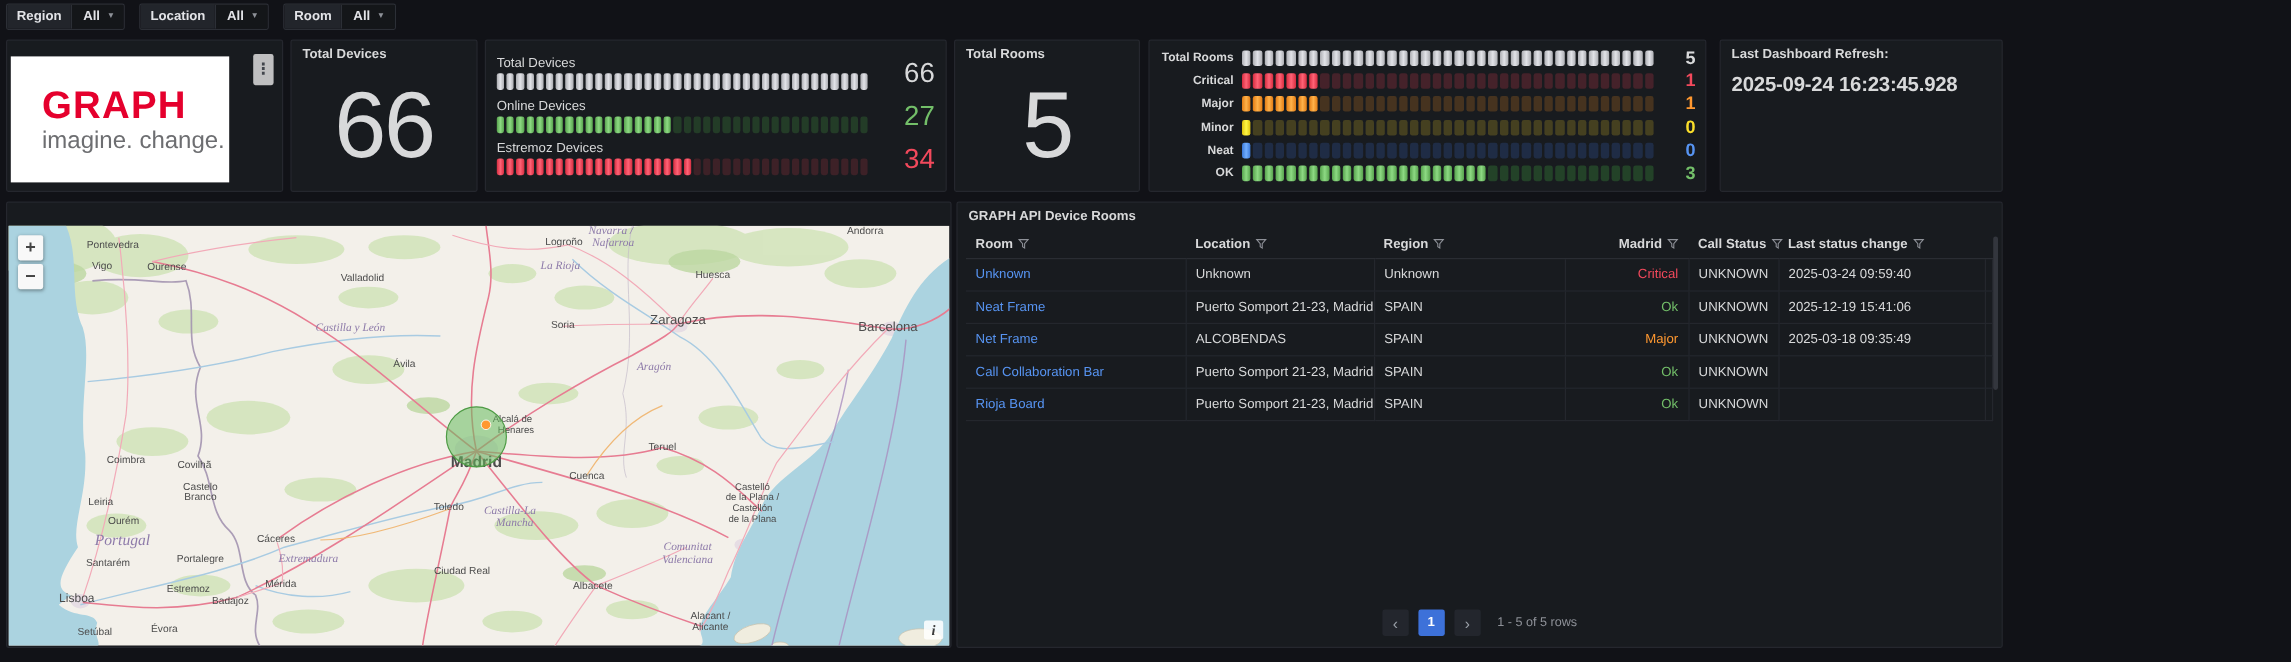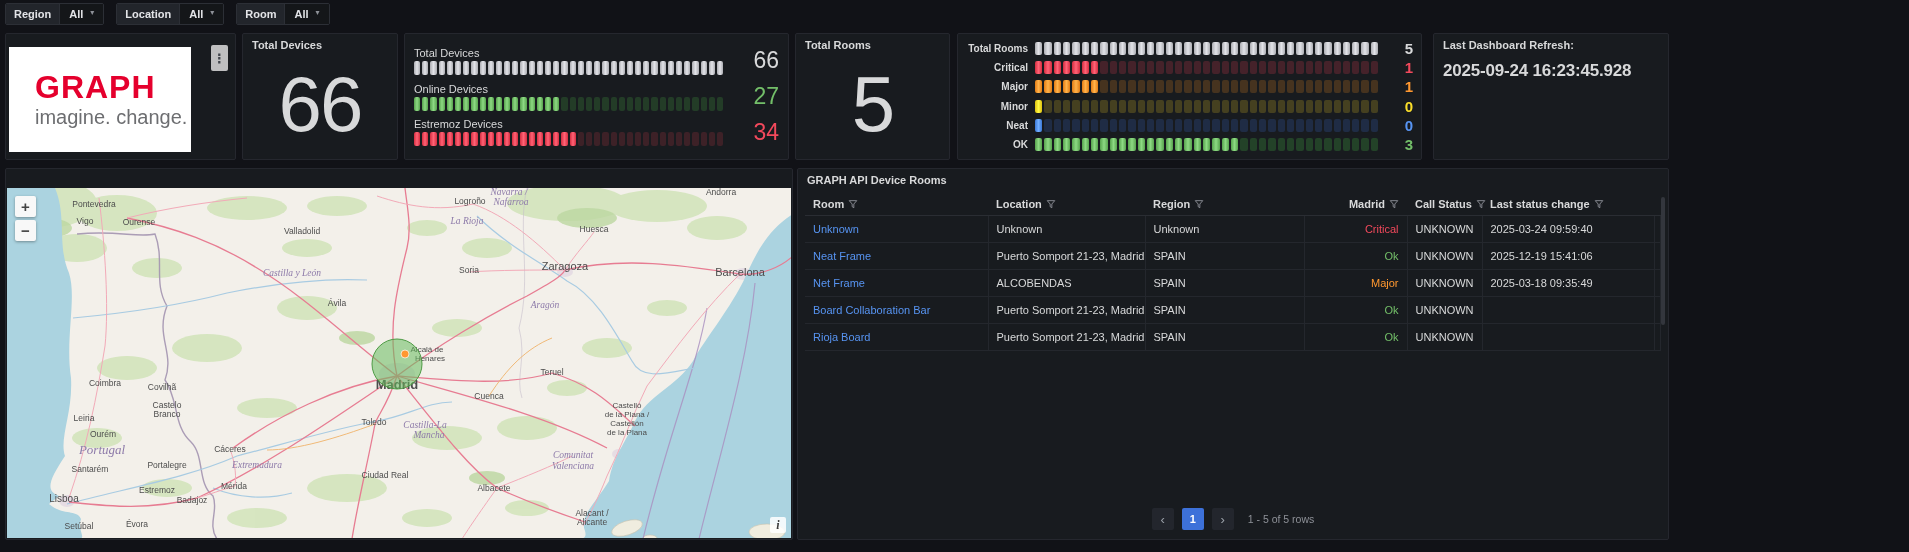--- a/index.html
+++ b/index.html
@@ -768,21 +768,21 @@
           <tr>
             <td class="c-room">Net Frame</td>
             <td>ALCOBENDAS</td>
             <td>SPAIN</td>
             <td class="c-status" style="color: rgb(255, 152, 48);">Major</td>
             <td>UNKNOWN</td>
             <td>2025-03-18 09:35:49</td>
             <td></td>
           </tr>
           <tr>
-            <td class="c-room">Board Collaboration Bar</td>
+            <td class="c-room">Call Collaboration Bar</td>
             <td>Puerto Somport 21-23, Madrid.</td>
             <td>SPAIN</td>
             <td class="c-status" style="color: rgb(115, 191, 105);">Ok</td>
             <td>UNKNOWN</td>
             <td></td>
             <td></td>
           </tr>
           <tr>
             <td class="c-room">Rioja Board</td>
             <td>Puerto Somport 21-23, Madrid.</td>

